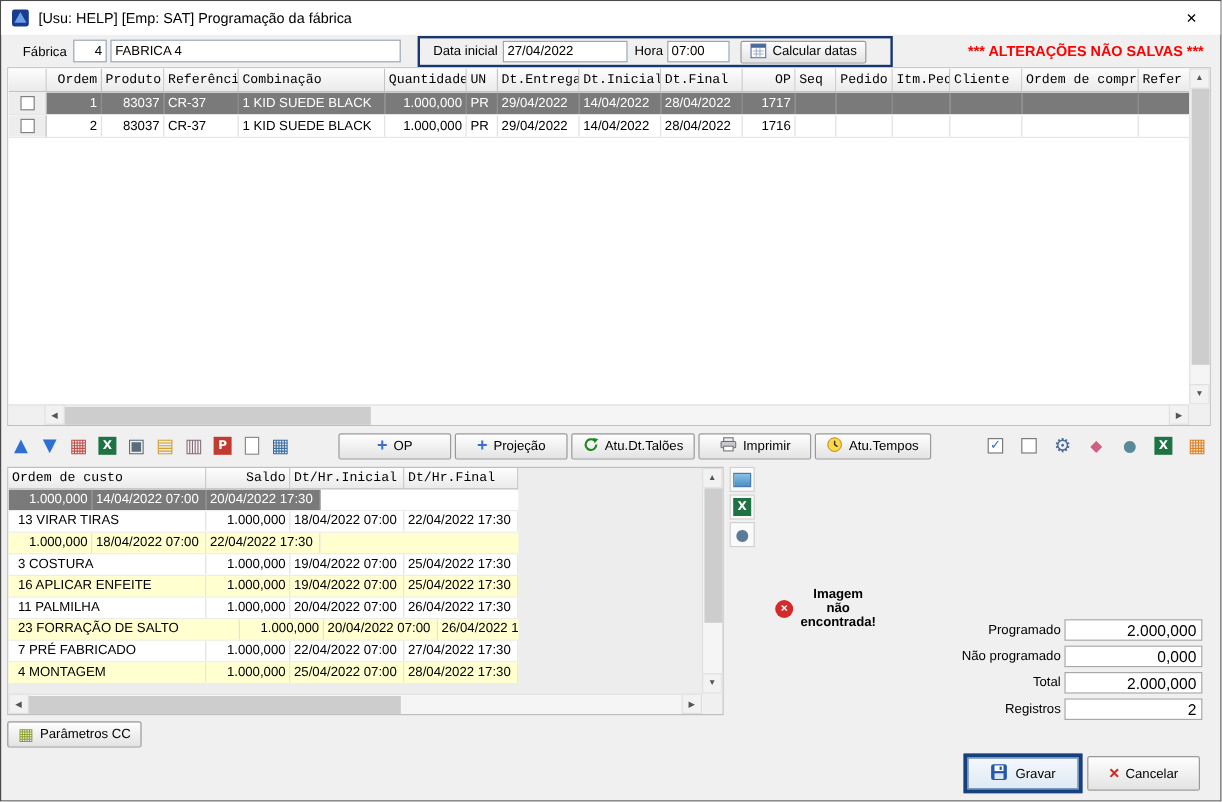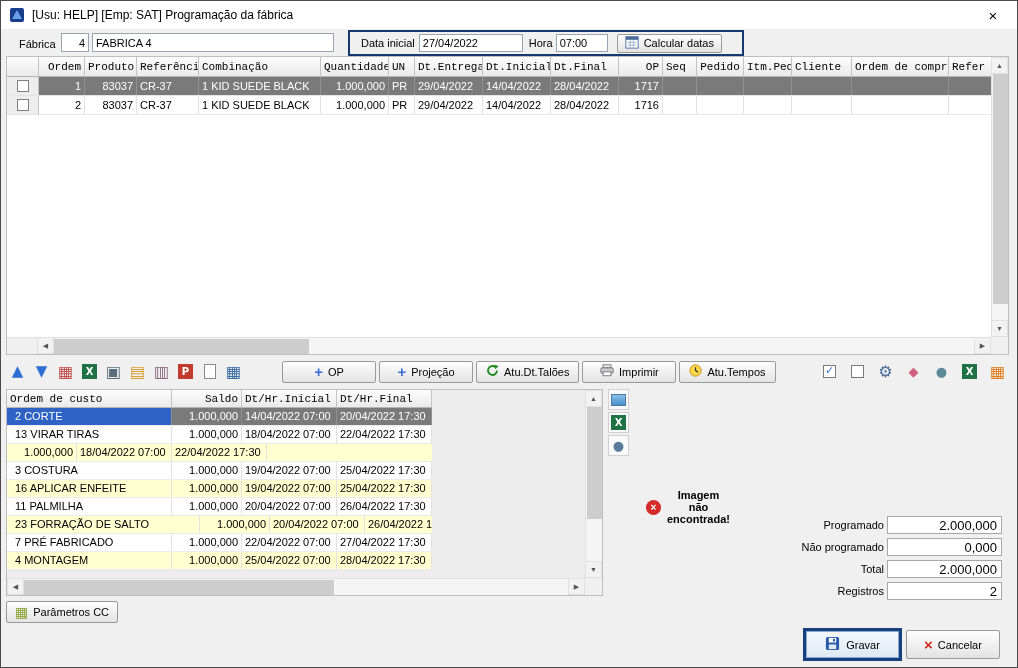--- a/index.html
+++ b/index.html
@@ -181,20 +181,21 @@
         <svg width="14" height="14" viewBox="0 0 16 16">
             <rect x="1" y="2" width="14" height="13" fill="#fff" stroke="#4a6a9a"></rect>
             <rect x="1" y="2" width="14" height="3.5" fill="#4a6a9a"></rect>
             <path d="M3 8.5h10M3 11.5h10M6 6v9M9.5 6v9" stroke="#9ab0cc" stroke-width="1" fill="none"></path>
           </svg>
       </span>
       <span>Calcular datas</span>
     </button>
   </div>
 
+  <span class="warning">*** ALTERAÇÕES NÃO SALVAS ***</span>
 
   <div class="ogrid">
     <div class="ogrid-content">
       <div class="ghead">
           <div class="gcell h" style="width: 32px; text-align: left;"></div>
           <div class="gcell h" style="width: 46px; text-align: right;">Ordem</div>
           <div class="gcell h" style="width: 52px; text-align: right;">Produto</div>
           <div class="gcell h" style="width: 62px; text-align: left;">Referência</div>
           <div class="gcell h" style="width: 122px; text-align: left;">Combinação</div>
           <div class="gcell h" style="width: 68px; text-align: right;">Quantidade</div>
@@ -366,21 +367,20 @@
   <div class="cgrid">
     <div class="cgrid-content">
       <div class="ghead chead">
           <div class="gcell h" style="width: 165px; text-align: left;">Ordem de custo</div>
           <div class="gcell h" style="width: 70px; text-align: right;">Saldo</div>
           <div class="gcell h" style="width: 95px; text-align: left;">Dt/Hr.Inicial</div>
           <div class="gcell h" style="width: 95px; text-align: left;">Dt/Hr.Final</div>
         </div>
       <div>
           <div class="crow csel">
-            <div class="gcell focus" style="width: 165px; text-align: left;">2 CORTE</div>
             <div class="gcell" style="width: 70px; text-align: right;">1.000,000</div>
             <div class="gcell" style="width: 95px; text-align: left;">14/04/2022 07:00</div>
             <div class="gcell" style="width: 95px; text-align: left;">20/04/2022 17:30</div>
           </div>
           <div class="crow">
             <div class="gcell" style="width: 165px; text-align: left;">13 VIRAR TIRAS</div>
             <div class="gcell" style="width: 70px; text-align: right;">1.000,000</div>
             <div class="gcell" style="width: 95px; text-align: left;">18/04/2022 07:00</div>
             <div class="gcell" style="width: 95px; text-align: left;">22/04/2022 17:30</div>
           </div>

